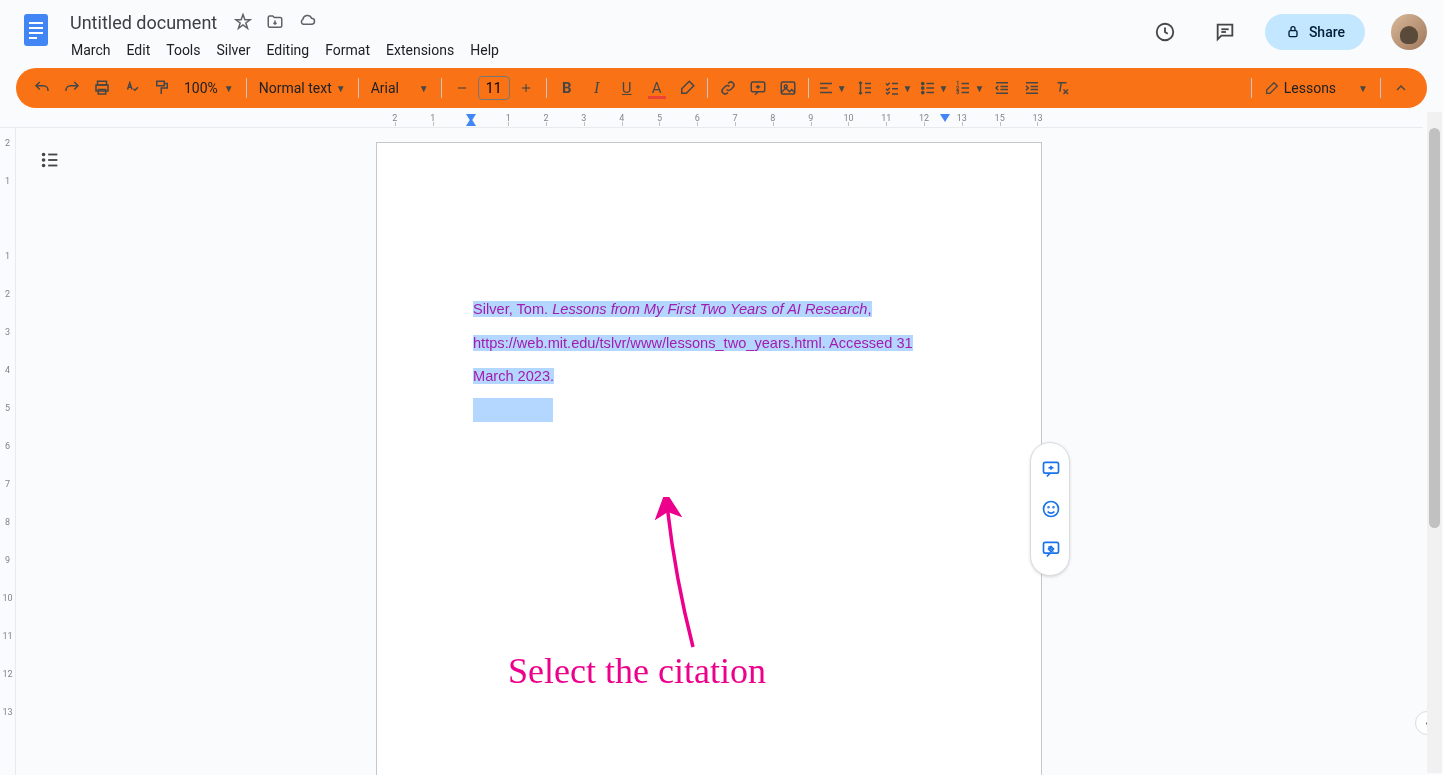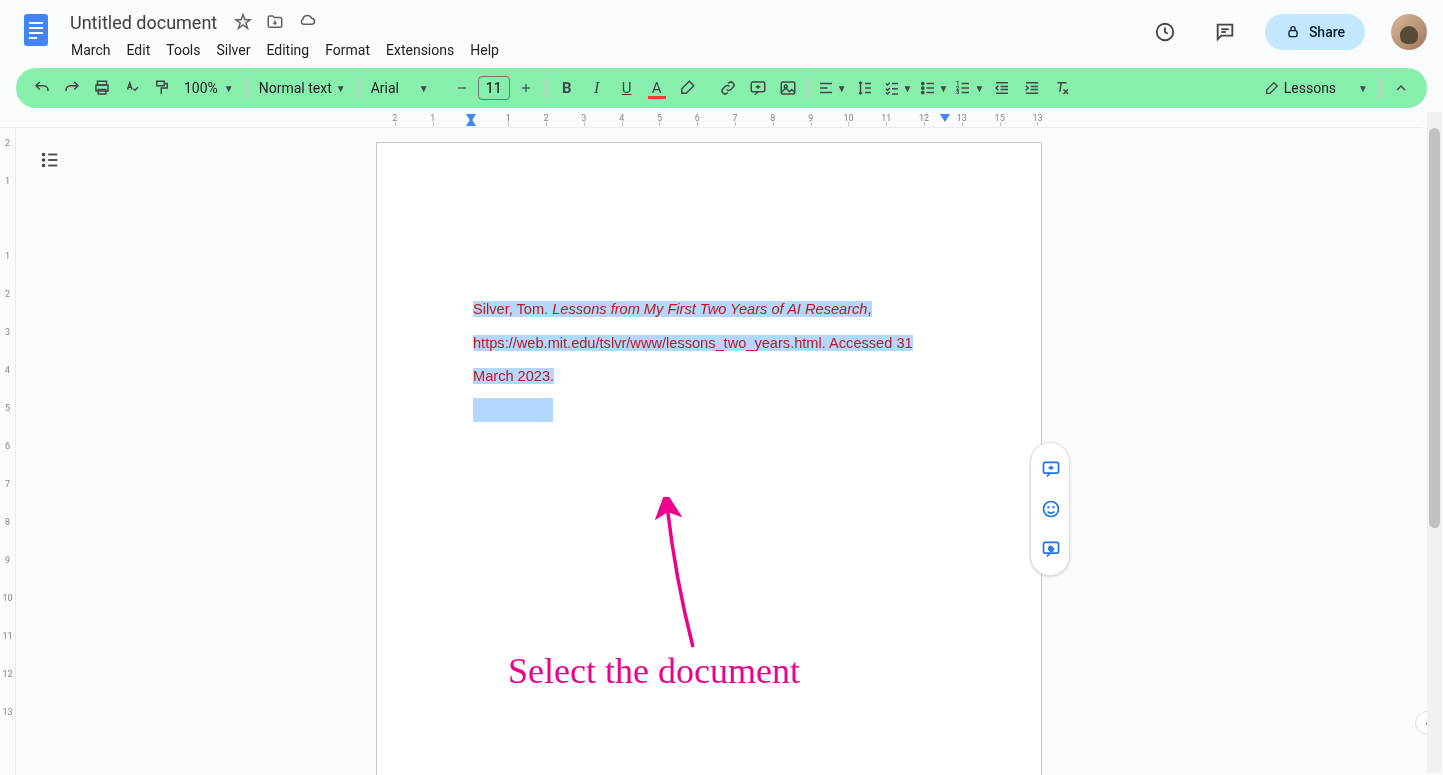--- a/index.html
+++ b/index.html
@@ -87,21 +87,21 @@
 }
 .avatar::after {
   content: "";
   width: 18px; height: 18px;
   background: #5a4a3a;
   border-radius: 50% 50% 40% 40%;
   margin-bottom: 6px;
 }
 .toolbar-wrap {
   margin: 4px 16px 0 16px;
-  background: #86efac;
+  background: #f97316;
   border-radius: 24px;
   height: 40px;
   display: flex;
   align-items: center;
   padding: 0 12px;
   gap: 2px;
 }
 .tb-btn {
   min-width: 28px; height: 28px;
   display: flex; align-items: center; justify-content: center;
@@ -240,21 +240,21 @@
   border: 1px solid #c7c7c7;
 }
 .page-content {
   position: absolute;
   left: 96px;
   top: 150px;
   right: 96px;
   font-family: Arial, sans-serif;
   font-size: 14.6px;
   line-height: 2.3;
-  color: #b91c1c;
+  color: #a21caf;
 }
 .sel {
   background: #b4d7ff;
 }
 .sel-trail {
   display: inline-block;
   background: #b4d7ff;
   width: 80px;
   height: 24px;
   vertical-align: top;
@@ -715,18 +715,18 @@
   </div>
 
   <svg class="annotation-arrow" width="60" height="160">
     <defs>
       <marker id="arrowhead" markerWidth="8" markerHeight="8" refX="4" refY="4" orient="auto">
         <path d="M0,0 L8,4 L0,8 L2,4 Z" fill="#ec008c"></path>
       </marker>
     </defs>
     <path d="M 38 150 Q 20 80 12 8" stroke="#ec008c" stroke-width="3.5" fill="none" marker-end="url(#arrowhead)"></path>
   </svg>
-  <div class="annotation-text">Select the document</div>
+  <div class="annotation-text">Select the citation</div>
 
   <div class="side-chevron">‹</div>
 </div>
 
 <div class="scrollbar-v"></div>
 
 </body></html>

